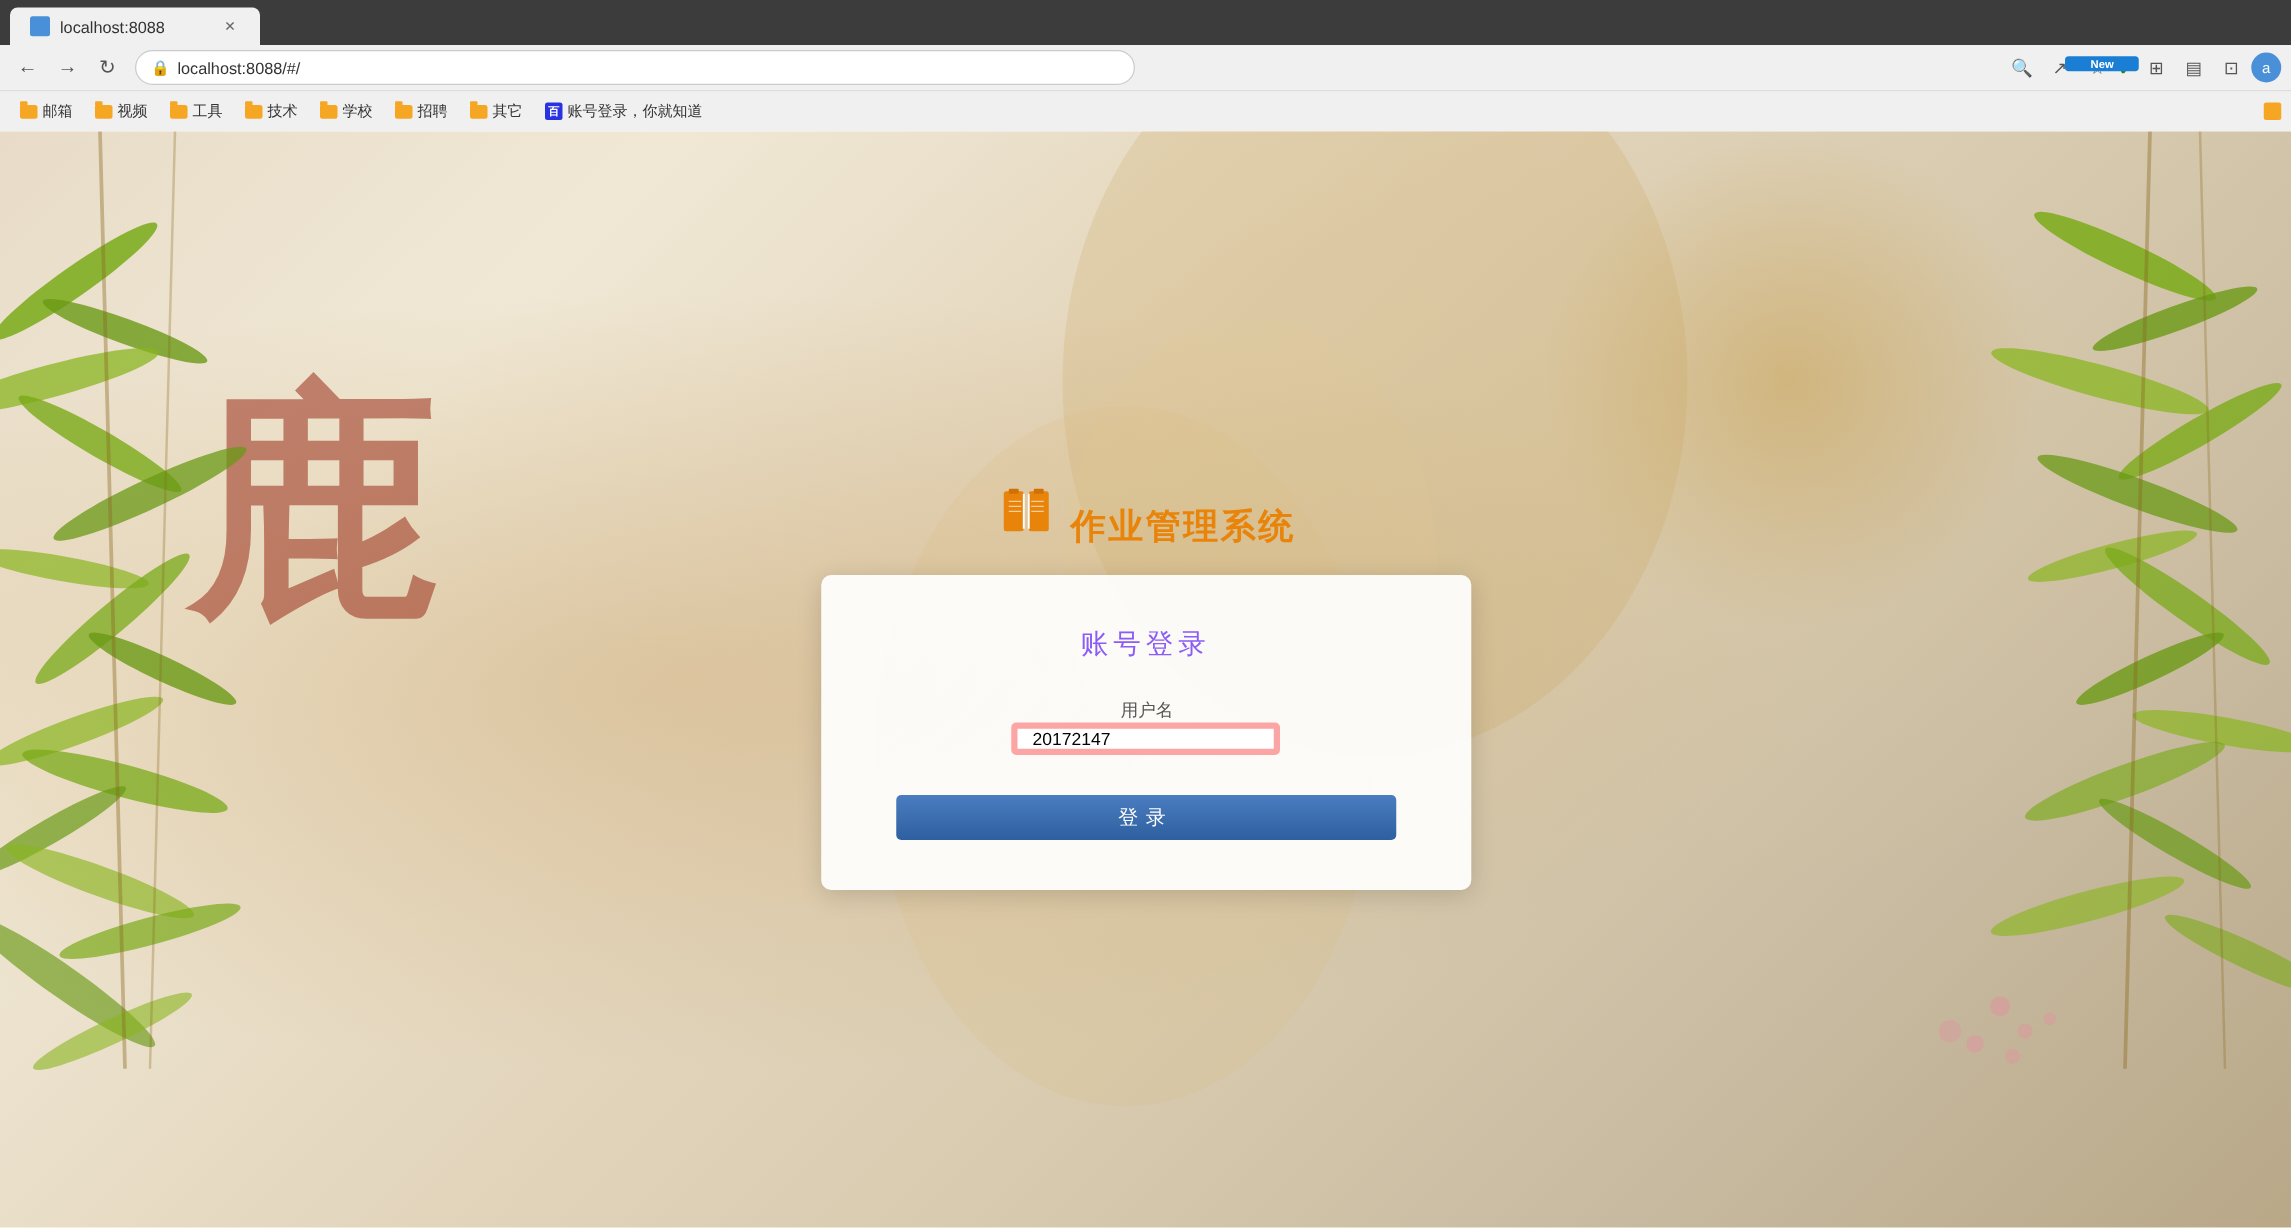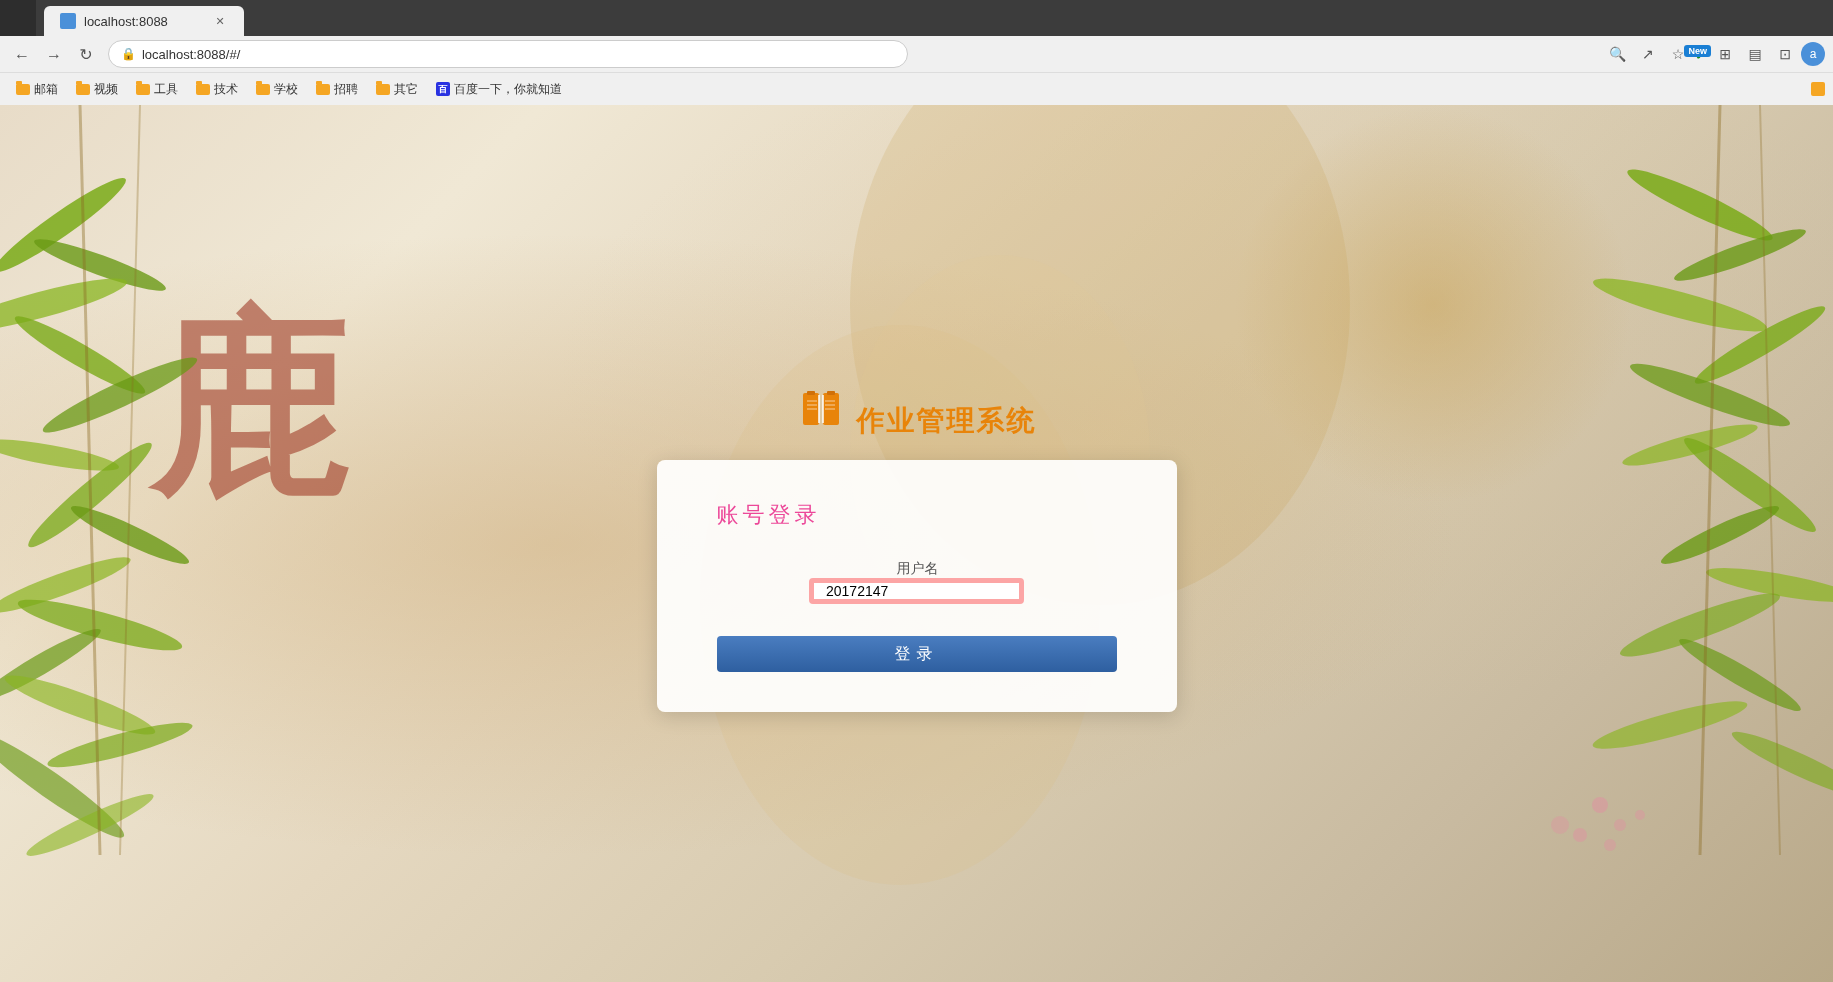--- a/index.html
+++ b/index.html
@@ -19,21 +19,20 @@
       display: flex;
       flex-direction: column;
     }
 
     .tab-bar {
       height: 36px;
       background: #3c3c3c;
       display: flex;
       align-items: flex-end;
       padding: 0 8px;
-      margin-left: 36px;
     }
 
     .tab-active {
       background: #f0f0f0;
       height: 30px;
       border-radius: 6px 6px 0 0;
       padding: 0 16px;
       display: flex;
       align-items: center;
       font-size: 13px;
@@ -290,23 +289,23 @@
 
     .login-card {
       background: rgba(255, 255, 255, 0.92);
       border-radius: 8px;
       padding: 40px 60px;
       width: 520px;
       box-shadow: 0 4px 20px rgba(0,0,0,0.15);
     }
 
     .login-card-title {
-      text-align: left;
+      text-align: center;
       font-size: 22px;
-      color: #ec4899;
+      color: #8b5cf6;
       margin-bottom: 30px;
       font-weight: normal;
       letter-spacing: 4px;
     }
 
     .form-row {
       display: flex;
       align-items: center;
       margin-bottom: 24px;
       flex-direction: column;
@@ -352,21 +351,21 @@
       background:
         radial-gradient(ellipse at 30% 50%, rgba(200, 160, 100, 0.4) 0%, transparent 50%),
         radial-gradient(ellipse at 70% 30%, rgba(220, 200, 160, 0.3) 0%, transparent 40%);
     }
 
     .new-badge-ext {
       background: #1a7fd4;
       color: white;
       font-size: 9px;
       font-weight: bold;
-      padding: 1px 4px;
+      padding: 1px 20px;
       border-radius: 3px;
       position: absolute;
       top: 2px;
       right: -2px;
     }
   </style>
 </head>
 <body>
 
 <div class="browser-chrome">
@@ -431,21 +430,21 @@
   <div class="bookmark-item">
     <div class="bookmark-folder"></div>
     <span>招聘</span>
   </div>
   <div class="bookmark-item">
     <div class="bookmark-folder"></div>
     <span>其它</span>
   </div>
   <div class="bookmark-item">
     <div class="baidu-icon">百</div>
-    <span>百度一下，你就知道</span>
+    <span>账号登录，你就知道</span>
   </div>
   <div style="margin-left:auto;">
     <div class="bookmarks-end"></div>
   </div>
 </div>
 
 <div class="page-content">
 
   <div class="bg-illustration">
     <div class="bg-overlay"></div>

